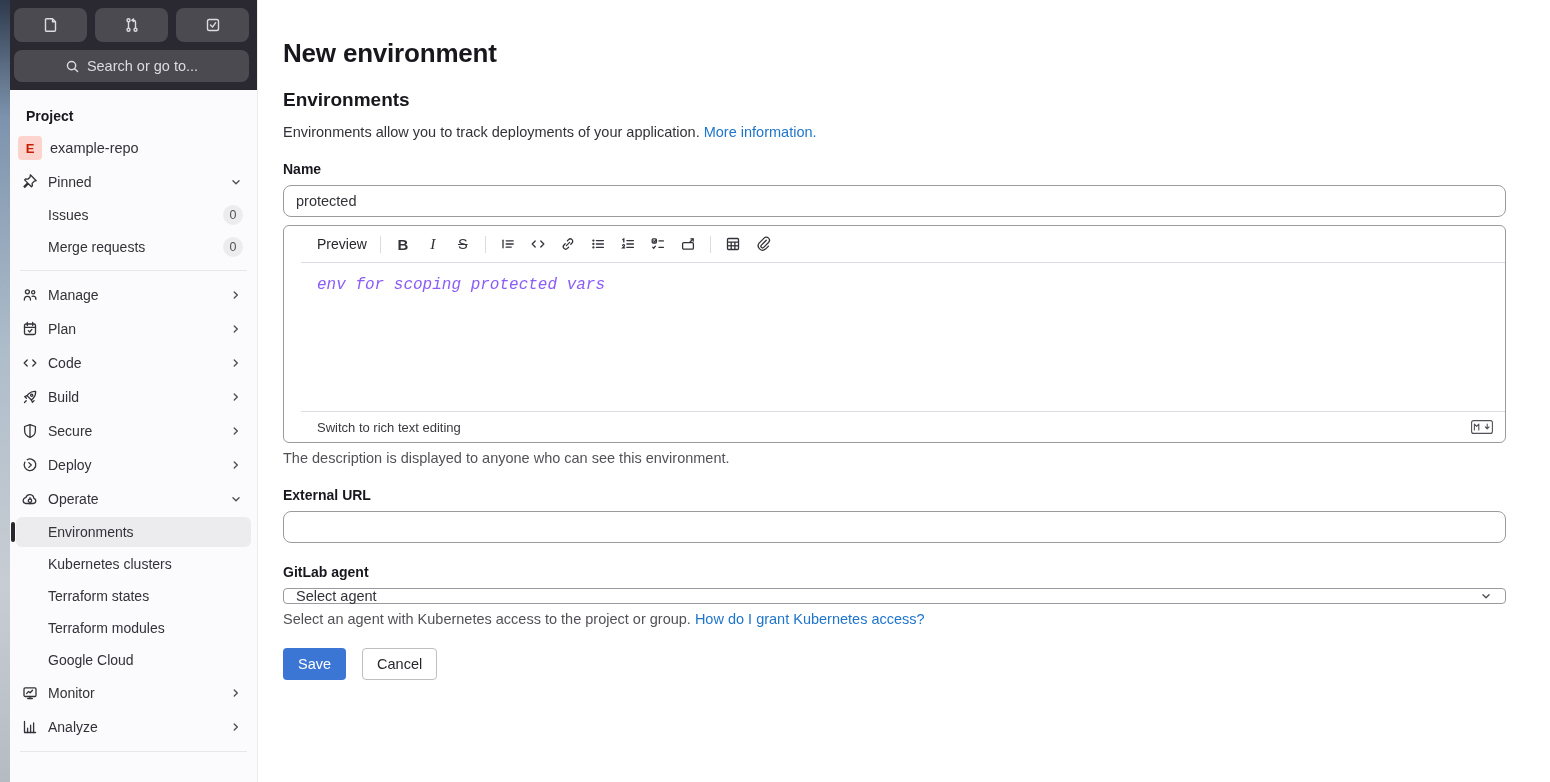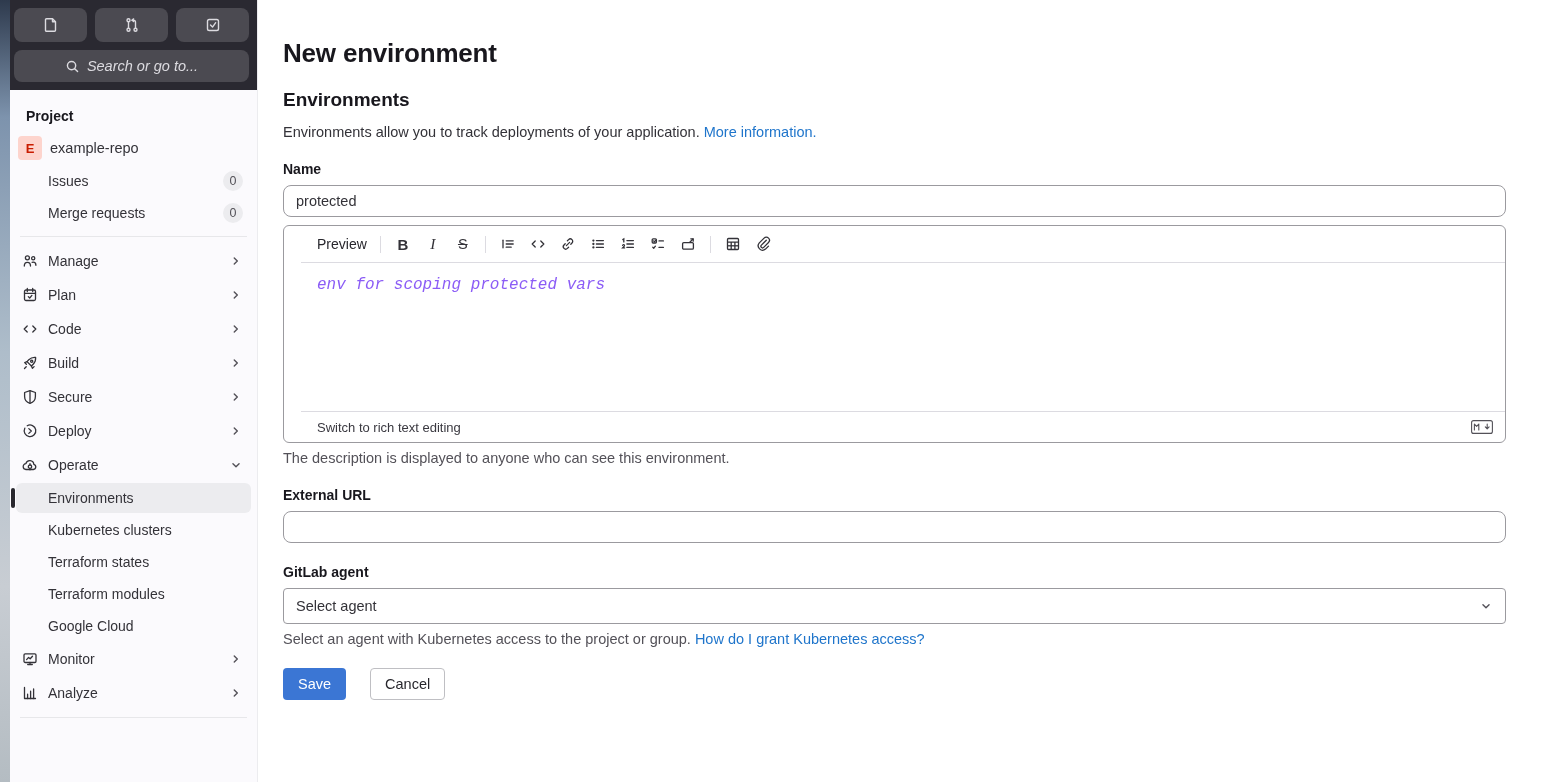--- a/index.html
+++ b/index.html
@@ -12,21 +12,21 @@
 
   
   .sidebar { position:absolute; left:10px; top:0; width:248px; height:782px;
     background:#fbfafd; border-right:1px solid #ececef; display:flex; flex-direction:column; }
   .sb-header { background:#2a2931; padding:8px 8px 8px 4px; }
   .sb-header-btns { display:flex; gap:8px; }
   .sb-header-btn { flex:1; height:34px; background:#4b4a51; border-radius:8px;
     display:flex; align-items:center; justify-content:center; cursor:pointer; }
   .sb-search { margin-top:8px; height:32px; background:#4b4a51; border-radius:8px;
     display:flex; align-items:center; justify-content:center; gap:7px; color:#dcdbe0;
-    font-size:14.5px; cursor:pointer;font-style:italic; }
+    font-size:14.5px; cursor:pointer; }
   .sb-body { padding:10px 0 0 0; flex:1; }
   .sb-section-title { font-size:14px; font-weight:bold; color:#18171d; padding:8px 0 6px 16px; }
   .sb-row { position:relative; display:flex; align-items:center; height:32px;
     margin:2px 6px; padding:0 8px 0 6px; border-radius:6px; font-size:14px; color:#333238;
     cursor:pointer; }
   .sb-row.sub { height:30px; }
   .sb-row.active { background:#ececef; }
   .sb-row .ind { position:absolute; left:-5px; top:5px; width:4px; height:20px;
     border-radius:2px; background:#28272d; }
   .sb-ic { width:16px; height:16px; flex:0 0 16px; display:flex; align-items:center;
@@ -67,27 +67,27 @@
   .tb-s { text-decoration:line-through; font-size:14.5px; }
   .ed-area { display:block; width:100%; height:148px; border:none; outline:none; resize:none;
     padding:11px 16px; font-family:"Liberation Mono", monospace; font-size:16px;
     color:#8b5cf6; line-height:1.45; background:transparent;font-style:italic; }
   .ed-footer { height:31px; border-top:1px solid #dcdbe1; display:flex; align-items:center;
     justify-content:space-between; padding:0 12px 0 16px; border-radius:0 0 6px 6px; }
   .ed-switch { font-size:13px; color:#3a3940; cursor:pointer; }
   .help { font-size:14.5px; color:#535158; margin-top:7px; }
 
   
-  .select { margin-top:8px; width:100%; height:36px; border:1px solid #9b9a9f; border-radius:4px;
+  .select { margin-top:8px; width:100%; height:16px; border:1px solid #9b9a9f; border-radius:4px;
     display:flex; align-items:center; padding:0 12px; font-size:14.5px; color:#333238;
     cursor:pointer; background:#fff; }
   .select .chev { margin-left:auto; color:#535158; }
 
   
-  .btn-row { display:flex; gap:24px; margin-top:21px; }
+  .btn-row { display:flex; gap:16px; margin-top:21px; }
   .btn { height:32px; padding:0 14px; border-radius:4px; font-size:14.5px;
     display:flex; align-items:center; justify-content:center; cursor:pointer; border:1px solid transparent; }
   .btn-primary { background:var(--accent-blue,#3b76d4); color:#fff; }
   .btn-default { background:#fff; color:#28272d; border-color:#bfbfc3; }
 
   svg { display:block; }
 </style>
 </head>
 <body>
 
@@ -137,20 +137,33 @@
   </div>
 
   <div class="sb-body">
     <div class="sb-section-title">Project</div>
 
     <div class="sb-row">
       <span class="avatar">E</span>
       <span class="sb-label">example-repo</span>
     </div>
 
+    <div class="sb-row">
+      <span class="sb-ic">
+        <svg width="16" height="16" viewBox="0 0 16 16" fill="none" stroke="currentColor" stroke-width="1.3" stroke-linecap="round" stroke-linejoin="round">
+            <path d="M9.3 1.8l4.9 4.9-1.9.5-2.2 2.2.3 2.3-1 1-3-3-3.6 3.6-.8-.8L5.6 8.9l-3-3 1-1 2.3.3 2.2-2.2.2-2.2z"></path>
+          </svg>
+      </span>
+      <span class="sb-label">Pinned</span>
+      <span class="sb-right">
+        <svg width="14" height="14" viewBox="0 0 16 16" fill="none" stroke="currentColor" stroke-width="1.6" stroke-linecap="round" stroke-linejoin="round">
+            <path d="M4.5 6.5L8 10l3.5-3.5"></path>
+          </svg>
+      </span>
+    </div>
 
     <div class="sb-row sub">
       <span class="sb-ic spacer"></span>
       <span class="sb-label">Issues</span>
       <span class="sb-right">
           <span class="badge">0</span>
         </span>
     </div>
     <div class="sb-row sub">
       <span class="sb-ic spacer"></span>

